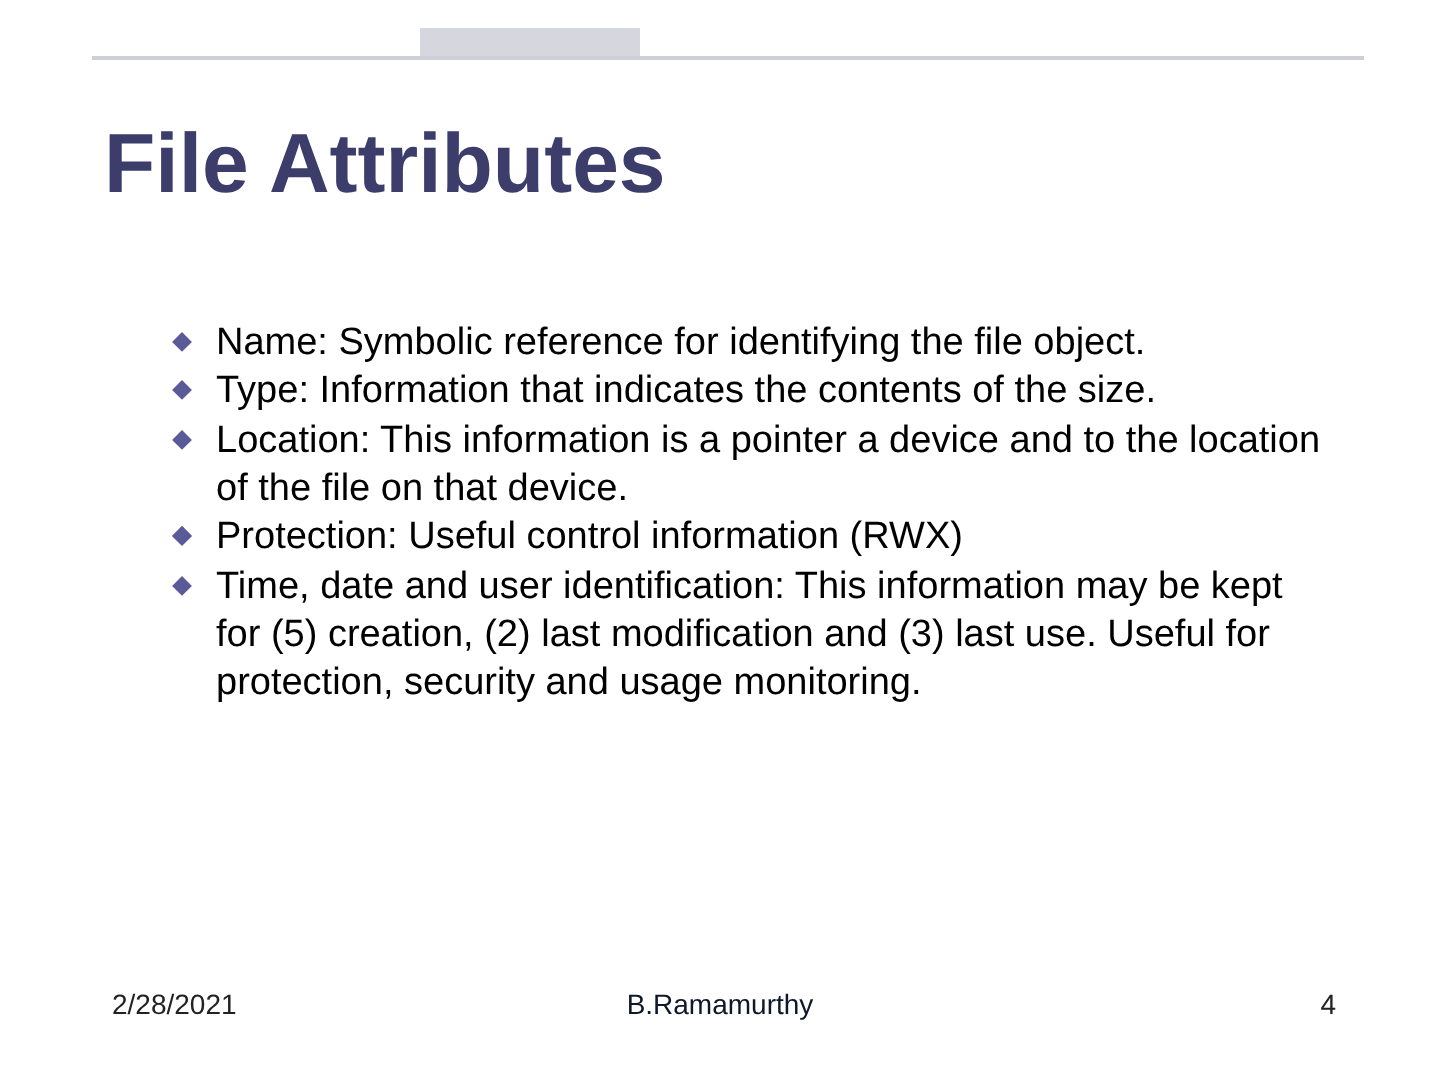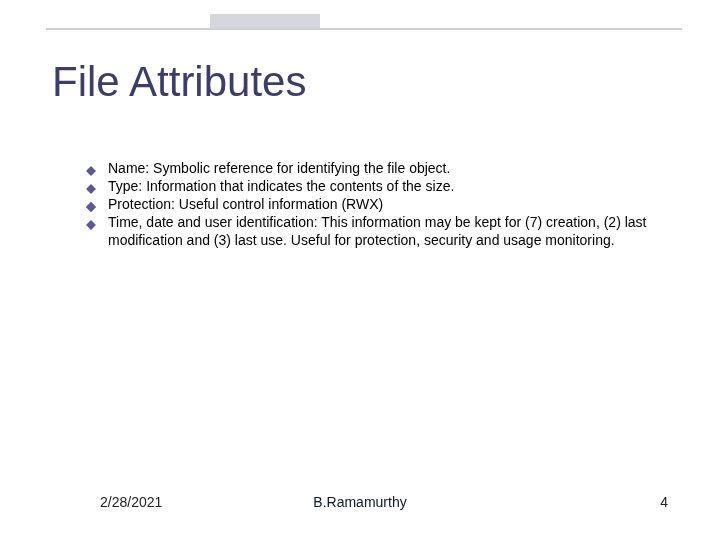--- a/index.html
+++ b/index.html
@@ -40,28 +40,28 @@
     height: 16px;
     background: #d6d6df;
   }
   .title {
     position: absolute;
     top: 58px;
     left: 52px;
     font-size: 42px;
     color: #3d3d6c;
     font-family: Verdana, Tahoma, Geneva, sans-serif;
-    font-weight: 400;
+    font-weight: 700;
   }
   .content {
     position: absolute;
     top: 160px;
     left: 86px;
     right: 52px;
-    font-size: 14px;
+    font-size: 19px;
     line-height: 1.28;
     color: #000;
   }
   .item {
     position: relative;
     padding-left: 22px;
     margin-bottom: 0;
   }
   .bullet {
     position: absolute;
@@ -72,21 +72,20 @@
   }
   .bullet svg {
     display: block;
   }
   .footer-date {
     position: absolute;
     left: 56px;
     bottom: 30px;
     font-size: 14px;
     color: #222;
-    margin-left: 44px;
   }
   .footer-author {
     position: absolute;
     left: 0;
     right: 0;
     bottom: 30px;
     text-align: center;
     font-size: 14px;
     color: #0f172a;
   }
@@ -126,36 +125,44 @@
           </svg>
       </span>
       <span>Type: Information that indicates the contents of the size.</span>
     </div>
     <div class="item">
       <span class="bullet">
         <svg width="10" height="10">
             <rect x="5" y="0" width="7" height="7" transform="rotate(45 5 0)" fill="#5a5a99"></rect>
           </svg>
       </span>
+      <span>Location: This information is a pointer a device and to the location of the file on that device.</span>
+    </div>
+    <div class="item">
+      <span class="bullet">
+        <svg width="10" height="10">
+            <rect x="5" y="0" width="7" height="7" transform="rotate(45 5 0)" fill="#5a5a99"></rect>
+          </svg>
+      </span>
     </div>
     <div class="item">
       <span class="bullet">
         <svg width="10" height="10">
             <rect x="5" y="0" width="7" height="7" transform="rotate(45 5 0)" fill="#5a5a99"></rect>
           </svg>
       </span>
       <span>Protection:  Useful control information (RWX)</span>
     </div>
     <div class="item">
       <span class="bullet">
         <svg width="10" height="10">
             <rect x="5" y="0" width="7" height="7" transform="rotate(45 5 0)" fill="#5a5a99"></rect>
           </svg>
       </span>
-      <span>Time, date and user identification: This information may be kept for (7) creation, (2) last modification and (3) last use. Useful for protection, security and usage monitoring.</span>
+      <span>Time, date and user identification: This information may be kept for (5) creation, (2) last modification and (3) last use. Useful for protection, security and usage monitoring.</span>
     </div>
   </div>
 
   <div class="footer-date">2/28/2021</div>
   <div class="footer-author">B.Ramamurthy</div>
   <div class="footer-num">4</div>
 
 </div>
 
 </body></html>

